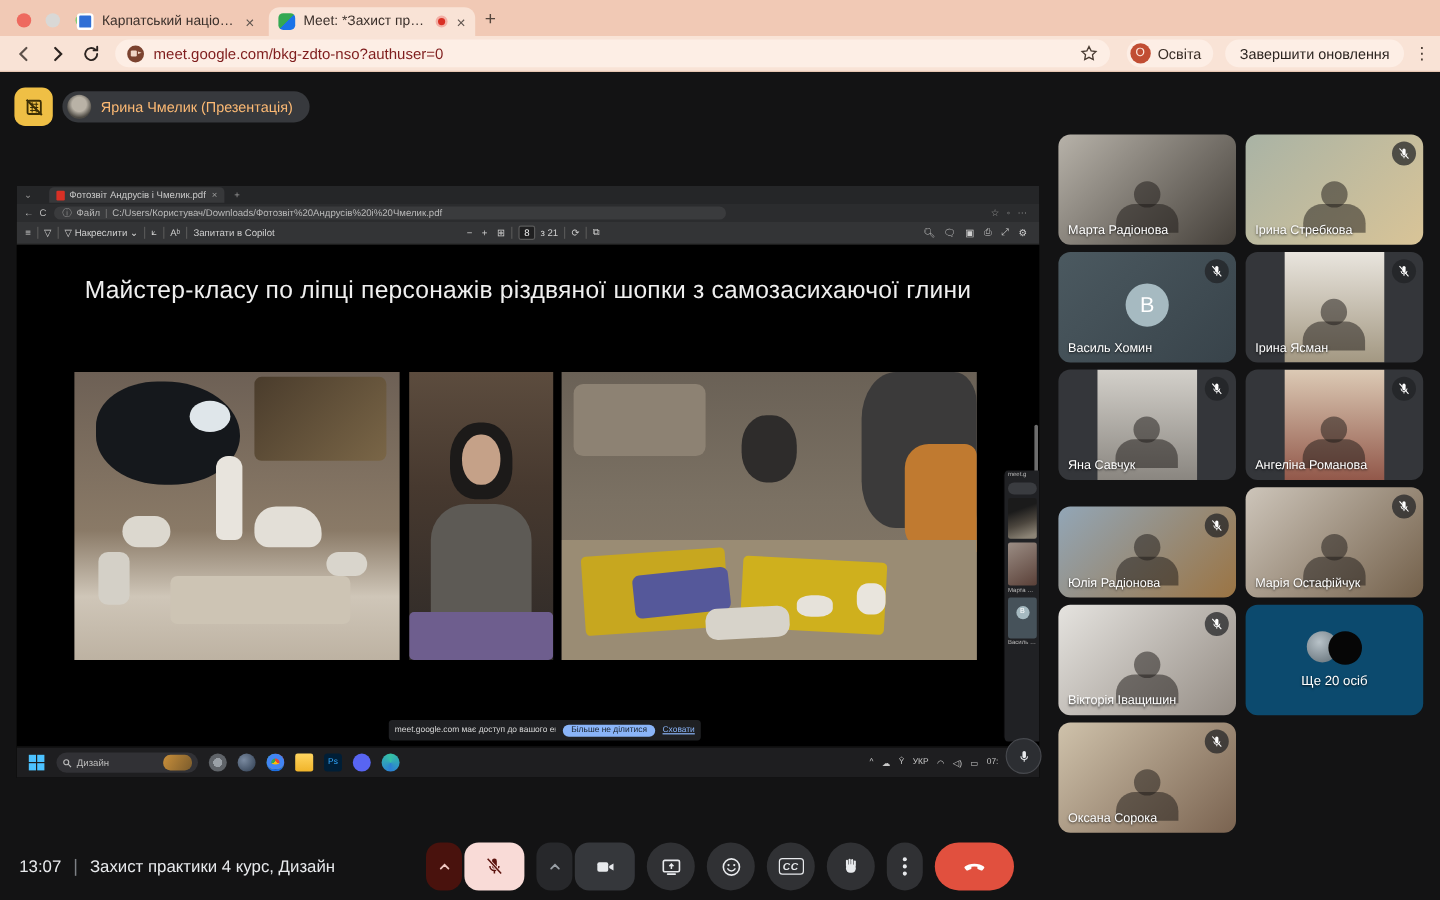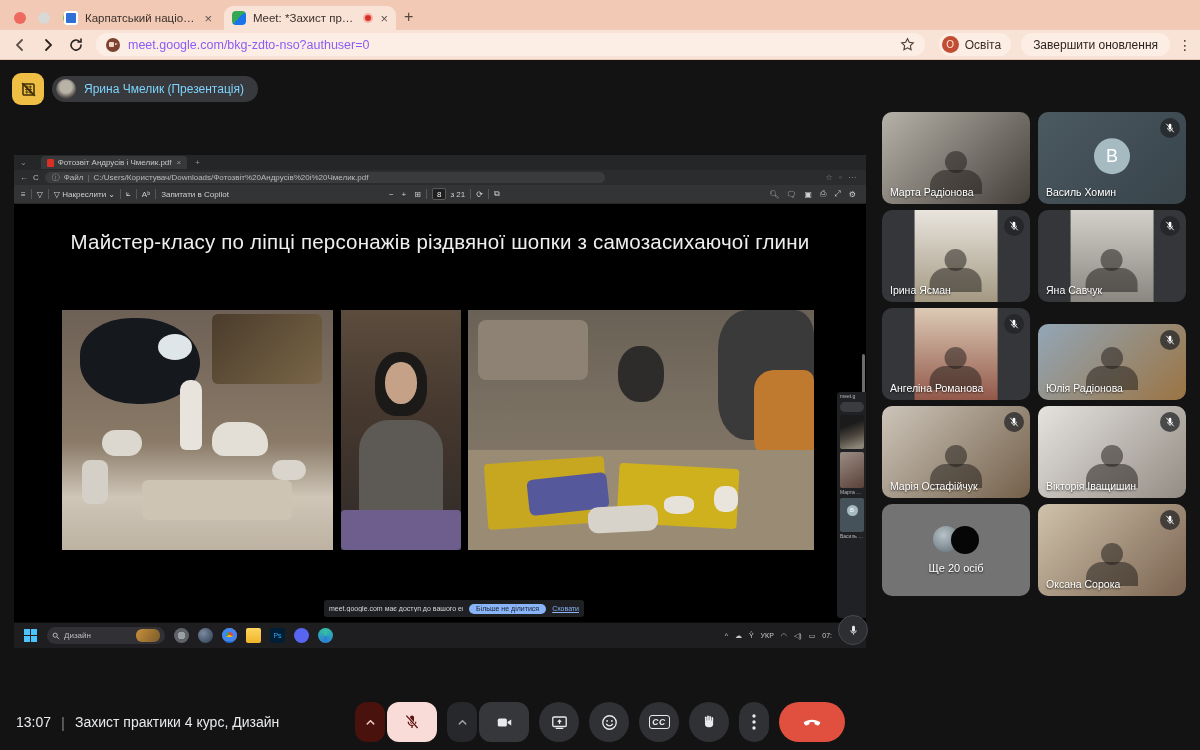--- a/index.html
+++ b/index.html
@@ -18,41 +18,41 @@
   .tab-x{margin-left:7px;color:#5f554f;font-size:13px;cursor:default;}
   .fav{width:14px;height:14px;border-radius:3px;margin-right:7px;flex:none;}
   #tab1{left:56px;width:164px;}
   #tab2{left:224px;width:172px;background:#f9e3d6;}
   .recdot{width:10px;height:10px;border-radius:50%;background:#d93025;border:2px solid #f3b0a6;flex:none;margin-left:6px;}
   #newtab{position:absolute;left:404px;top:8px;font-size:16px;color:#55463d;}
   #toolbar{position:absolute;top:30px;left:0;width:1200px;height:30px;background:#f9e3d6;
            display:flex;align-items:center;border-bottom:1px solid #e6c6b2;}
   .navic{width:16px;height:16px;margin-left:12px;flex:none;}
   #urlpill{margin-left:12px;width:880px;height:23px;background:#fdeee5;border-radius:12px;
-           display:flex;align-items:center;padding:0 10px;font-size:12.5px;color:#8b5cf6;}
+           display:flex;align-items:center;padding:0 10px;font-size:12.5px;color:#7f1d1d;}
   #urlfav{width:14px;height:14px;border-radius:50%;background:#7b4330;margin-right:8px;position:relative;flex:none;}
   #urlfav:after{content:"";position:absolute;left:3px;top:4.5px;width:5px;height:5px;background:#f0d6c8;border-radius:1px;}
   #urlfav:before{content:"";position:absolute;left:8.6px;top:5.5px;border-left:3px solid #f0d6c8;border-top:1.5px solid transparent;border-bottom:1.5px solid transparent;}
   #star{margin-left:auto;}
   #profile-chip{margin-left:14px;height:23px;border-radius:12px;background:#fdeee5;display:flex;
         align-items:center;padding:0 10px 0 3px;font-size:12px;color:#3a2e27;flex:none;}
   #pavatar{width:17px;height:17px;border-radius:50%;background:#c14d33;color:#fde8df;font-size:10px;
         display:flex;align-items:center;justify-content:center;margin-right:6px;}
   #updbtn{margin-left:10px;height:23px;border-radius:12px;background:#fdeee5;display:flex;align-items:center;
         padding:0 12px;font-size:12px;color:#2c2420;flex:none;}
   #kebab{margin:0 8px 0 8px;color:#4a3c33;font-size:14px;letter-spacing:0;}
 
   
   #fx-btn{position:absolute;left:12px;top:73px;width:32px;height:32px;border-radius:9px;background:#efbf45;
           display:flex;align-items:center;justify-content:center;}
   #presenter-pill{position:absolute;left:52px;top:76px;height:26px;border-radius:13px;background:#37393d;
           display:flex;align-items:center;padding:0 14px 0 4px;}
   #presenter-pill .pav{width:20px;height:20px;border-radius:50%;
           background:radial-gradient(circle at 50% 40%,#b9b2a6 0 38%,#4d4a44 70%);margin-right:8px;}
-  #presenter-pill .ptxt{font-size:12px;color:#7dd3fc;}
+  #presenter-pill .ptxt{font-size:12px;color:#fdba74;}
 
   
   #share{position:absolute;left:14px;top:155px;width:852px;height:493px;background:#000;}
   #edge-tabs{height:15px;background:#252628;display:flex;align-items:center;font-size:8px;color:#c7c7c7;}
   #edge-tab{height:13px;margin-left:14px;background:#37383a;border-radius:4px 4px 0 0;display:flex;
             align-items:center;padding:0 6px;max-width:180px;}
   .pdfglyph{width:7px;height:8px;background:#d93025;border-radius:1px;margin-right:4px;flex:none;}
   #edge-url-row{height:15px;background:#2b2c2e;display:flex;align-items:center;font-size:8px;color:#b9b9b9;}
   #edge-urlpill{margin-left:6px;height:11px;background:#3a3b3d;border-radius:6px;display:flex;align-items:center;
             padding:0 7px;width:560px;white-space:nowrap;overflow:hidden;}
@@ -103,21 +103,21 @@
          background:rgba(32,33,36,.72);display:flex;align-items:center;justify-content:center;}
   .speakdot{position:absolute;top:6px;right:6px;width:21px;height:21px;border-radius:50%;
          background:#fff;display:flex;align-items:center;justify-content:center;}
   .pstrip{position:absolute;top:0;bottom:0;left:50%;transform:translateX(-50%);width:56%;}
   .sil{position:absolute;inset:0;display:flex;flex-direction:column;align-items:center;
          justify-content:flex-end;padding-bottom:10px;}
   .sil .head{width:22px;height:22px;border-radius:50%;background:rgba(28,24,22,.5);}
   .sil .torso{width:52px;height:24px;border-radius:16px 16px 0 0;background:rgba(28,24,22,.5);margin-top:-3px;}
   .avatar-letter{position:absolute;left:50%;top:50%;transform:translate(-50%,-55%);width:36px;height:36px;
          border-radius:50%;background:#a6bac1;color:#fff;font-size:18px;display:flex;align-items:center;justify-content:center;}
-  .tile.more{background:#737373;display:flex;flex-direction:column;align-items:center;justify-content:center;}
+  .tile.more{background:#0c4a6e;display:flex;flex-direction:column;align-items:center;justify-content:center;}
   .tile.more .pname{position:static;margin-top:8px;font-size:11px;}
   .morecircles{display:flex;}
   .mc1{width:26px;height:26px;border-radius:50%;background:radial-gradient(circle at 40% 35%,#b8c2c8,#5d6a72);}
   .mc2{width:28px;height:28px;border-radius:50%;background:#060606;margin-left:-8px;}
 
   
   #bottombar{position:absolute;left:0;top:694px;width:1200px;height:56px;display:flex;align-items:center;}
   #meetinfo{display:flex;align-items:center;color:#e8eaed;font-size:14px;margin-left:16px;}
   #meetinfo .sep{color:#7d8085;margin:0 10px;font-size:15px;}
   #controls{position:absolute;left:50%;top:50%;transform:translate(-50%,-50%);display:flex;align-items:center;gap:10px;}
@@ -352,20 +352,34 @@
   </div>
 
   <div id="tiles">
       <div class="tile video" style="background: linear-gradient(135deg, rgb(183, 178, 169), rgb(68, 63, 57));">
         <div class="sil">
           <div class="head"></div>
           <div class="torso"></div>
         </div>
         <div class="pname">Марта Радіонова</div>
       </div>
+      <div class="tile video" style="background: linear-gradient(135deg, rgb(169, 179, 165), rgb(217, 196, 151));">
+        <div class="sil">
+          <div class="head"></div>
+          <div class="torso"></div>
+        </div>
+        <div class="mutedot">
+          <svg width="12" height="12" viewBox="0 0 24 24">
+  <path fill="#fff" d="M12 14.5a2.7 2.7 0 0 0 2.7-2.7V6a2.7 2.7 0 1 0-5.4 0v5.8A2.7 2.7 0 0 0 12 14.5z"></path>
+  <path fill="none" stroke="#fff" stroke-width="1.6" d="M7 11.6a5 5 0 0 0 10 0M12 16.6v3.2"></path>
+  <line x1="4.5" y1="3.5" x2="19.5" y2="20.5" stroke="#fff" stroke-width="1.8"></line>
+          </svg>
+        </div>
+        <div class="pname">Ірина Стребкова</div>
+      </div>
       <div class="tile letter" style="background: linear-gradient(135deg, rgb(75, 89, 96), rgb(56, 67, 74));">
         <div class="avatar-letter">В</div>
         <div class="mutedot">
           <svg width="12" height="12" viewBox="0 0 24 24">
   <path fill="#fff" d="M12 14.5a2.7 2.7 0 0 0 2.7-2.7V6a2.7 2.7 0 1 0-5.4 0v5.8A2.7 2.7 0 0 0 12 14.5z"></path>
   <path fill="none" stroke="#fff" stroke-width="1.6" d="M7 11.6a5 5 0 0 0 10 0M12 16.6v3.2"></path>
   <line x1="4.5" y1="3.5" x2="19.5" y2="20.5" stroke="#fff" stroke-width="1.8"></line>
           </svg>
         </div>
         <div class="pname">Василь Хомин</div>

